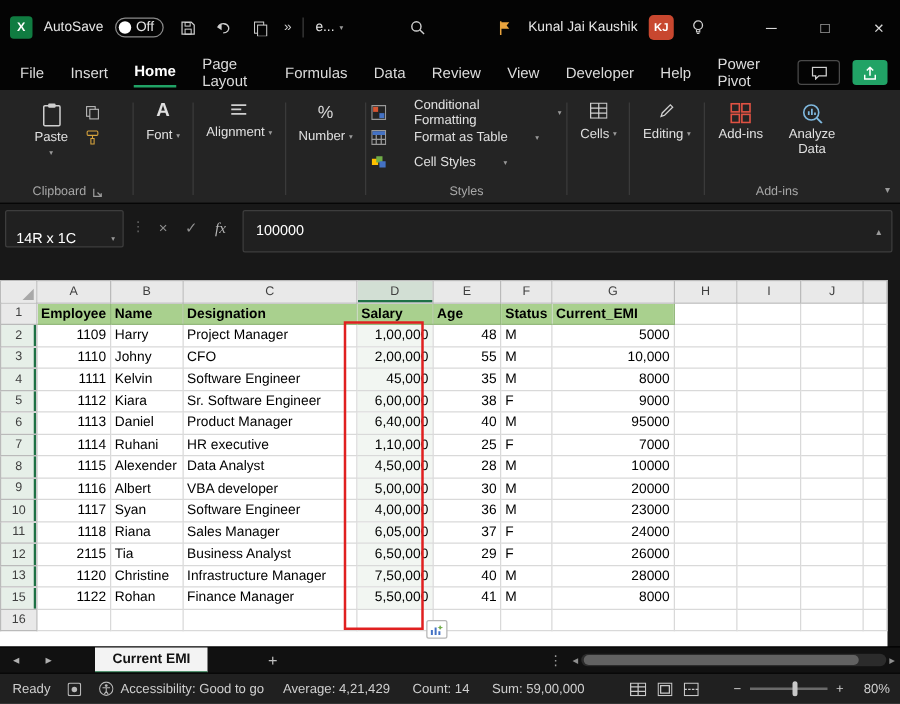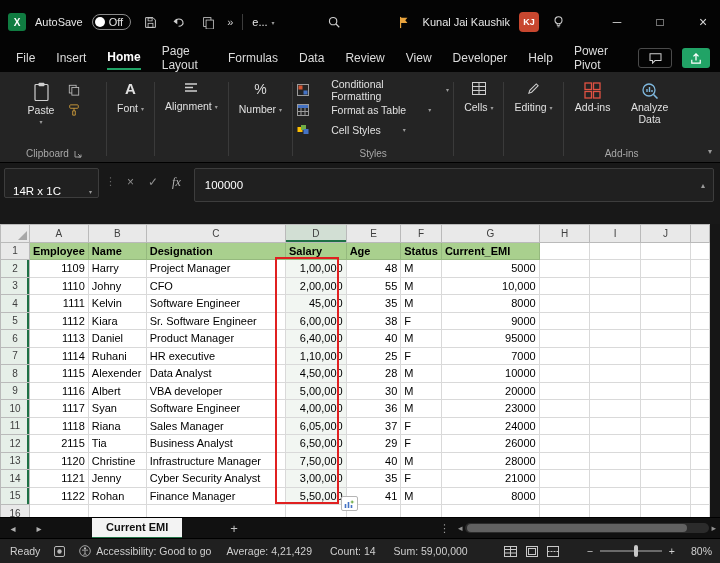--- a/index.html
+++ b/index.html
@@ -68,21 +68,21 @@
   .selcell { background:#F2F6F2; }
   .ar { text-align:right; } .al { text-align:left; }
   .corner { position:relative; }
   .tri { position:absolute; right:2px; bottom:2px; width:0; height:0; border-style:solid; border-width:0 0 9px 9px; border-color:transparent transparent #A8A8A8 transparent; }
   #selection-overlay { position:absolute; border:2px solid #E02020; pointer-events:none; }
   .qa-btn { position:absolute; left:341px; top:272px; width:17px; height:15px; background:#fff; border:1px solid #b5b5b5; border-radius:2px; display:flex; align-items:center; justify-content:center; }
 
   
   .tabbar { height:21px; background:#111; display:flex; align-items:center; border-top:1px solid #000; font-size:11px; flex:0 0 auto; }
   .tab-nav { color:#b0b0b0; font-size:10px; width:26px; text-align:center; }
-  .sheet-tab { height:21px; background:#F3F3F3; color:#111; font-weight:bold; display:flex; align-items:center; padding:0 14px; margin-left:40px; border-bottom:2px solid #217346; }
+  .sheet-tab { height:21px; background:#F3F3F3; color:#111; font-weight:bold; display:flex; align-items:center; padding:0 14px; margin-left:24px; border-bottom:2px solid #217346; }
   .add-sheet { color:#c0c0c0; font-size:13px; margin-left:48px; }
   .tab-more { color:#9a9a9a; margin-left:auto; padding:0 8px; }
   .hscroll { display:flex; align-items:center; width:258px; margin-right:4px; gap:2px; }
   .hs-arrow { color:#8f8f8f; font-size:9px; }
   .hs-track { flex:1; height:10px; background:#2b2b2b; border-radius:5px; position:relative; }
   .hs-thumb { position:absolute; left:2px; top:1px; width:90%; height:8px; background:#616161; border-radius:4px; }
 
   
   .statusbar { height:25px; background:#202020; border-top:1px solid #000; display:flex; align-items:center; font-size:10.5px; color:#cfcfcf; padding:0 8px 0 10px; gap:14px; flex:0 0 auto; }
   .sb-aggs { display:flex; gap:18px; margin-left:auto; }
@@ -591,34 +591,20 @@
               <td class="cell ar selcell">7,50,000</td>
               <td class="cell ar">40</td>
               <td class="cell al">M</td>
               <td class="cell ar">28000</td>
               <td class="cell"></td>
               <td class="cell"></td>
               <td class="cell"></td>
               <td class="cell"></td>
             </tr>
             <tr>
-              <th class="hcell selrh">14</th>
-              <td class="cell ar">1121</td>
-              <td class="cell al">Jenny</td>
-              <td class="cell al">Cyber Security Analyst</td>
-              <td class="cell ar selcell">3,00,000</td>
-              <td class="cell ar">35</td>
-              <td class="cell al">F</td>
-              <td class="cell ar">21000</td>
-              <td class="cell"></td>
-              <td class="cell"></td>
-              <td class="cell"></td>
-              <td class="cell"></td>
-            </tr>
-            <tr>
               <th class="hcell selrh">15</th>
               <td class="cell ar">1122</td>
               <td class="cell al">Rohan</td>
               <td class="cell al">Finance Manager</td>
               <td class="cell ar selcell">5,50,000</td>
               <td class="cell ar">41</td>
               <td class="cell al">M</td>
               <td class="cell ar">8000</td>
               <td class="cell"></td>
               <td class="cell"></td>

